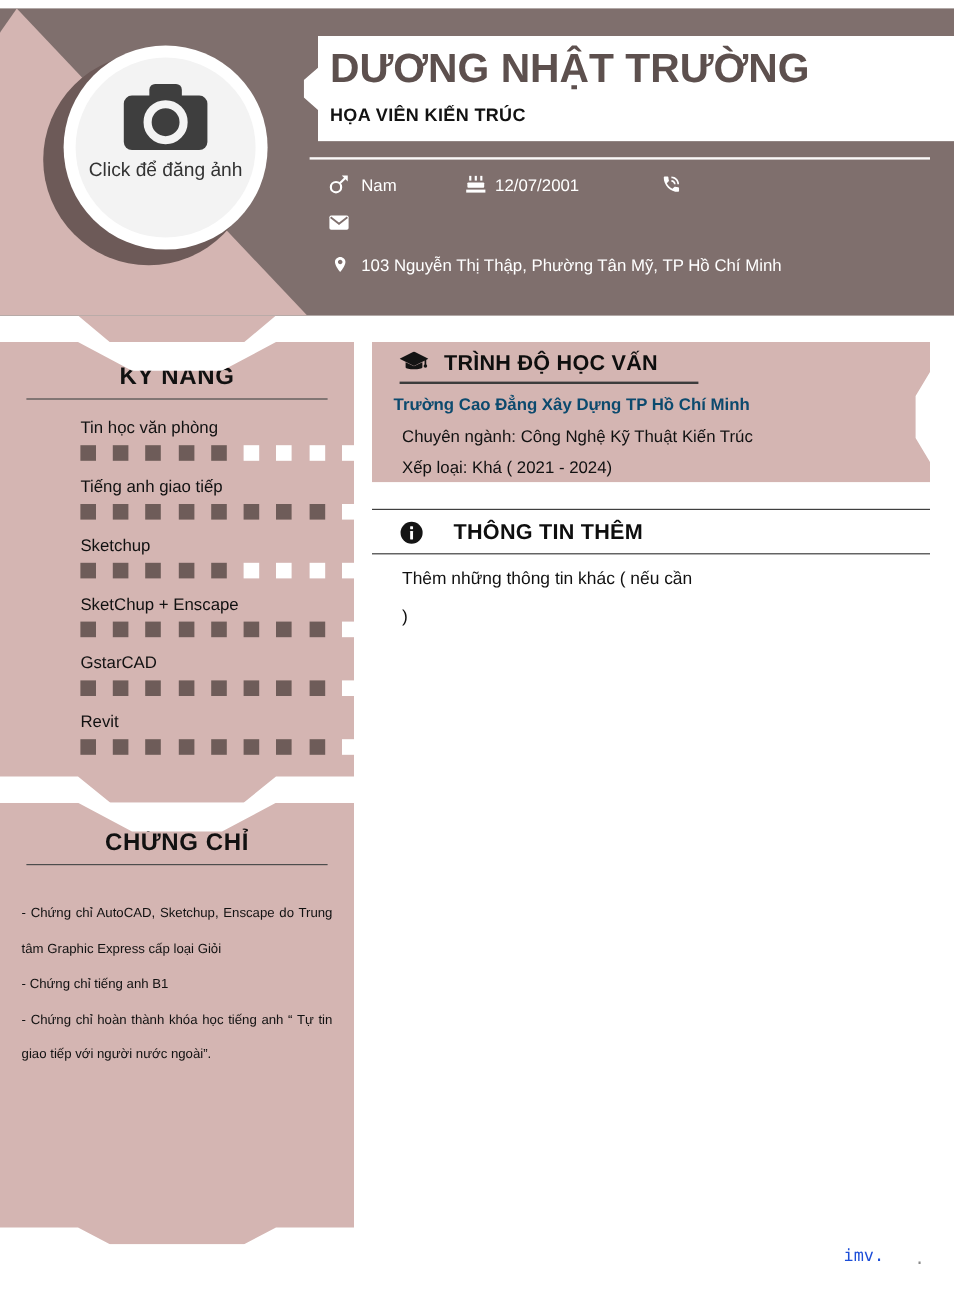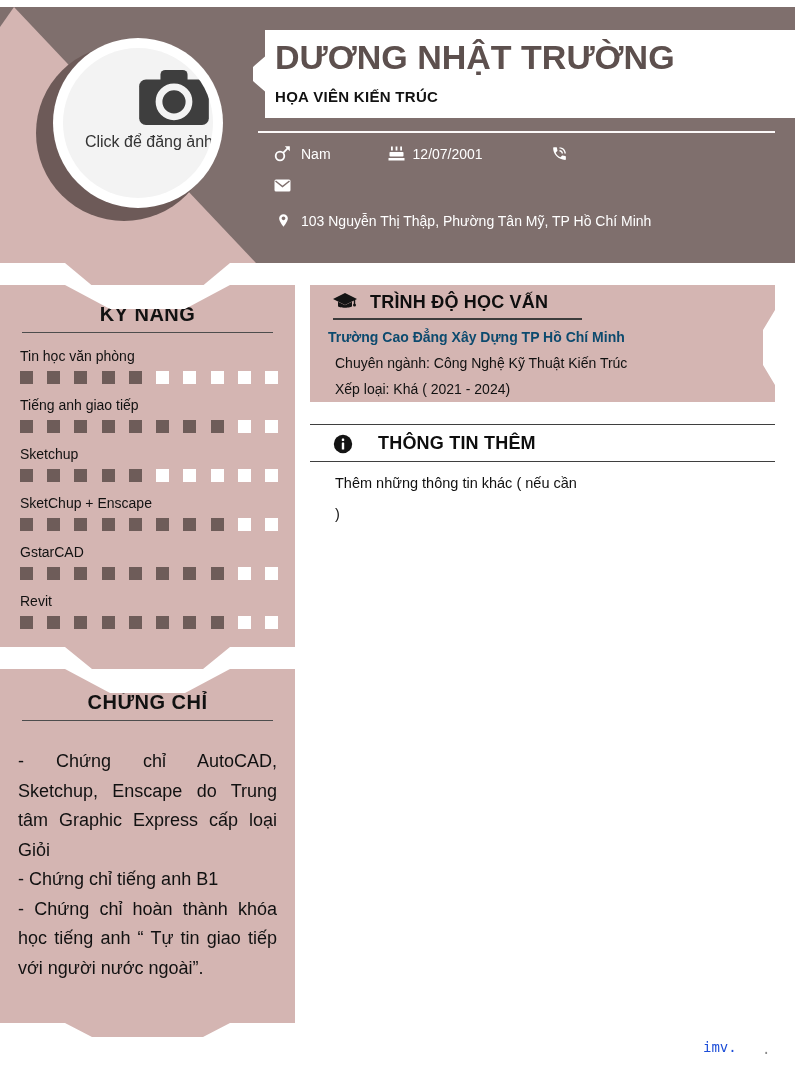--- a/index.html
+++ b/index.html
@@ -9,21 +9,21 @@
 
   
   .header { position:absolute; left:0; top:7px; width:795px; height:256px; background:#7f6f6d; }
   .header-diagonal { position:absolute; left:0; top:0; width:100%; height:100%; background:#d4b5b2;
           clip-path:polygon(14px 0, 256px 256px, 0 256px, 0 20px); }
   .header-tab { position:absolute; left:65px; top:263px; width:165px; height:22px; background:#d4b5b2;
           clip-path:polygon(0 0, 100% 0, 84% 100%, 16% 100%); }
 
   .photo-shadow { position:absolute; left:36px; top:45px; width:176px; height:176px; border-radius:50%; background:#6d5a58; }
   .photo { position:absolute; left:53px; top:38px; width:170px; height:170px; border-radius:50%; background:#ffffff; cursor:pointer; }
-  .photo-inner { position:absolute; left:10px; top:10px; width:150px; height:150px; border-radius:50%; background:#f3f3f3; text-align:right; overflow:hidden; }
+  .photo-inner { position:absolute; left:10px; top:10px; width:150px; height:150px; border-radius:50%; background:#f3f3f3; text-align:center; overflow:hidden; }
   .photo-inner svg { margin-top:19px; }
   .photo-caption { font-size:16px; color:#333; margin-top:2px; white-space:nowrap; }
 
   .name-panel { position:absolute; left:253px; top:30px; width:542px; height:88px; background:#ffffff;
           clip-path:polygon(12px 0, 100% 0, 100% 100%, 12px 100%, 12px 70%, 0 58%, 0 42%, 12px 30%); }
   .name { position:absolute; left:22px; top:8px; font-size:34px; font-weight:700; color:#5d504e; white-space:nowrap; }
   .job-title { position:absolute; left:22px; top:58px; font-size:15px; font-weight:700; color:#121212; letter-spacing:.3px; white-space:nowrap; }
 
   .header-divider { position:absolute; left:258px; top:131px; width:517px; height:2px; background:#fbf8f8; }
 
@@ -39,30 +39,30 @@
   
   .skills { position:absolute; left:0; top:285px; width:295px; height:384px; background:#d4b5b2;
           clip-path:polygon(0 0,65px 0,110px 24px,185px 24px,230px 0,100% 0,100% 362px,230px 362px,203px 384px,92px 384px,65px 362px,0 362px); }
   .certs  { position:absolute; left:0; top:669px; width:295px; height:368px; background:#d4b5b2;
           clip-path:polygon(0 0,65px 0,110px 24px,185px 24px,230px 0,100% 0,100% 354px,230px 354px,203px 368px,92px 368px,65px 354px,0 354px); }
 
   .side-title { font-size:20px; font-weight:700; text-align:center; letter-spacing:.5px; color:#111; padding-top:18px; }
   .certs .side-title { padding-top:22px; }
   .side-rule { border-bottom:1px solid #4d4d4d; margin:6px 22px 0 22px; }
 
-  .skills-list { margin-top:15px; }
+  .skills-list { margin-top:15px;padding-left:47px; }
   .skill { margin:0 17px 13px 20px; }
   .skill-label { font-size:14px; color:#111; margin-bottom:7px; white-space:nowrap; }
   .squares { display:flex; justify-content:space-between; width:258px; }
   .sq { width:13px; height:13px; }
   .sq.filled { background:#6e5c59; }
   .sq.empty  { background:#ffffff; }
 
   .cert-list { margin-top:26px; }
-  .cert-list p { font-size:18px; color:#111; line-height:29.5px; text-align:justify; margin:0 18px; }
+  .cert-list p { font-size:11px; color:#111; line-height:29.5px; text-align:justify; margin:0 18px; }
 
   
   .education { position:absolute; left:310px; top:285px; width:465px; height:117px; background:#d4b5b2;
           clip-path:polygon(0 0,100% 0,100% 25px,453px 45px,453px 80px,100% 100px,100% 100%,0 100%); }
   .edu-head { position:absolute; left:23px; top:7px; display:flex; align-items:center; gap:13px; }
   .sec-title { font-size:18px; font-weight:700; color:#0e0e0e; letter-spacing:.2px; white-space:nowrap; }
   .edu-rule { position:absolute; left:23px; top:33px; width:249px; border-bottom:2px solid #3c3c3c; }
   .edu-school { position:absolute; left:18px; top:44px; font-size:14px; font-weight:700; color:#0c4a6e; white-space:nowrap; }
   .edu-major  { position:absolute; left:25px; top:70px; font-size:14px; color:#111; white-space:nowrap; }
   .edu-grade  { position:absolute; left:25px; top:96px; font-size:14px; color:#111; white-space:nowrap; }

